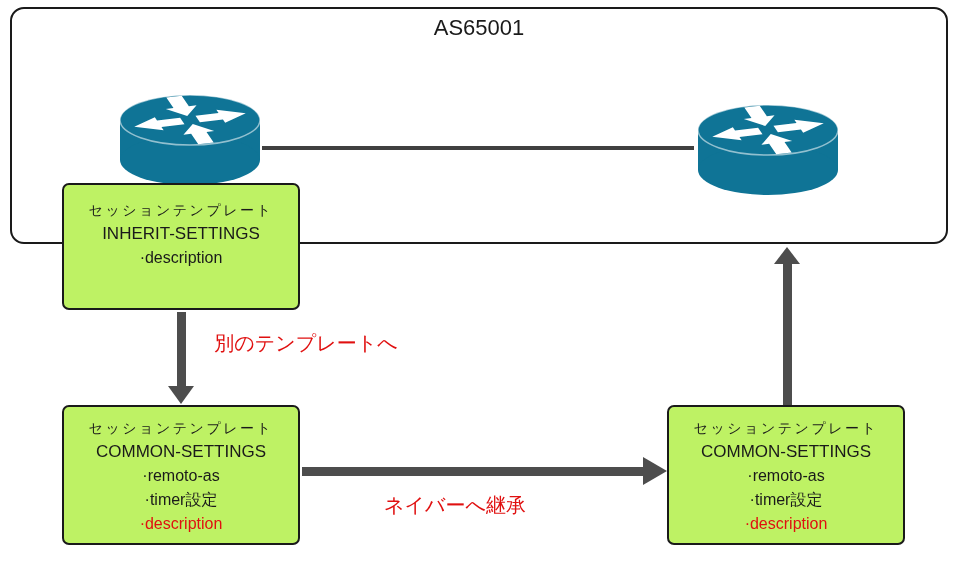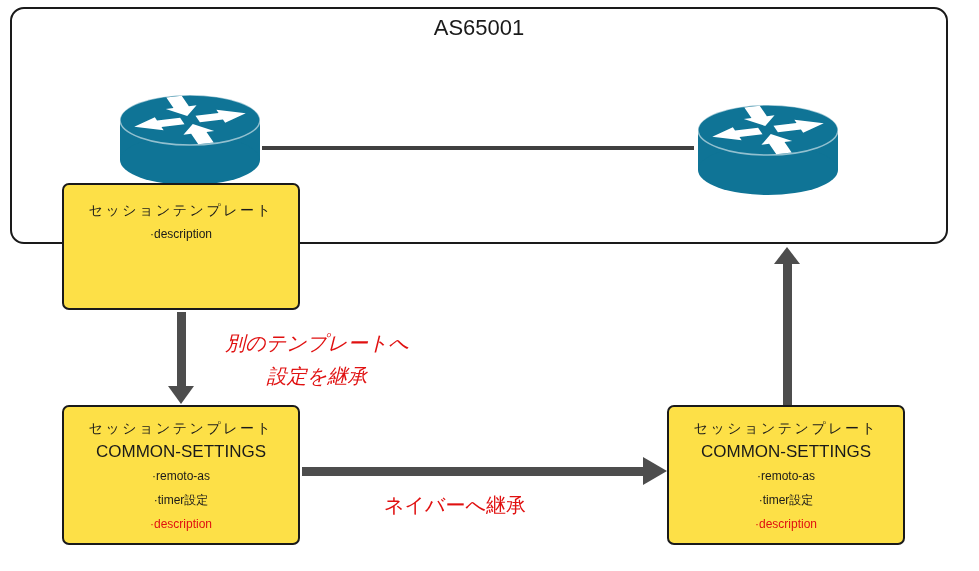--- a/index.html
+++ b/index.html
@@ -19,47 +19,47 @@
   .rt2-label { left: 712px; top: 66px; }
 
   
   .link-line { left: 262px; top: 146px; width: 432px; height: 4px; background: var(--line); }
 
   
   .rt1-icon { left: 115px; top: 90px; width: 150px; height: 100px; }
   .rt2-icon { left: 692px; top: 100px; width: 152px; height: 100px; }
 
   
-  .tbox { background: #fde047; border: 2px solid var(--boundary); border-radius: 7px; text-align: center; }
+  .tbox { background: #bef264; border: 2px solid var(--boundary); border-radius: 7px; text-align: center; }
   .box-inherit      { left: 62px;  top: 183px; width: 238px; height: 127px; padding-top: 13px; }
   .box-common-left  { left: 62px;  top: 405px; width: 238px; height: 140px; padding-top: 9px; }
   .box-common-right { left: 667px; top: 405px; width: 238px; height: 140px; padding-top: 9px; }
   .tbox .jp   { font-size: 14px; letter-spacing: 2.5px; line-height: 24px; white-space: nowrap; }
   .tbox .nm   { font-size: 17px; line-height: 24px; }
-  .tbox .item { font-size: 12px; line-height: 24px; }
+  .tbox .item { font-size: 16px; line-height: 24px; }
   .red { color: var(--red); }
 
   
   .shaft { background: var(--arrow); }
   .down-shaft { left: 177px; top: 312px; width: 9px;  height: 76px; }
   .down-head  { left: 168px; top: 386px; width: 0; height: 0;
                 border-left: 13px solid transparent; border-right: 13px solid transparent;
                 border-top: 18px solid var(--arrow); }
   .right-shaft { left: 302px; top: 467px; width: 341px; height: 9px; }
   .right-head  { left: 643px; top: 457px; width: 0; height: 0;
                  border-top: 14px solid transparent; border-bottom: 14px solid transparent;
                  border-left: 24px solid var(--arrow); }
   .up-shaft { left: 783px; top: 264px; width: 9px; height: 141px; }
   .up-head  { left: 774px; top: 247px; width: 0; height: 0;
               border-left: 13px solid transparent; border-right: 13px solid transparent;
               border-bottom: 17px solid var(--arrow); }
 
   
   .note { color: var(--red); font-size: 20px; }
-  .note-inherit  { left: 211px; top: 327px; width: 212px; text-align: center; line-height: 33px; font-style: italic; }
+  .note-inherit  { left: 200px; top: 327px; width: 212px; text-align: center; line-height: 33px; }
   .note-neighbor { left: 384px; top: 492px; font-family: Liberation Serif, serif; }
 </style>
 </head>
 <body>
 
 <div class="canvas">
 
   <div class="abs as-box"></div>
   <div class="abs as-label">AS65001</div>
 
@@ -81,29 +81,29 @@
       </g>
     </defs>
     <use href="#routerGlyph"></use>
   </svg>
   <svg class="abs rt2-icon" viewBox="0 0 150 100" aria-hidden="true">
     <use href="#routerGlyph"></use>
   </svg>
 
   <div class="abs tbox box-inherit">
     <div class="jp">セッションテンプレート</div>
+    <div class="nm">INHERIT-SETTINGS</div>
     <div class="item">·description</div>
   </div>
 
   <div class="abs shaft down-shaft"></div>
   <div class="abs down-head"></div>
 
   <div class="abs note note-inherit">
     <div>別のテンプレートへ</div>
-    <div>設定を継承</div>
   </div>
 
   <div class="abs tbox box-common-left">
     <div class="jp">セッションテンプレート</div>
     <div class="nm">COMMON-SETTINGS</div>
     <div class="item">·remoto-as</div>
     <div class="item">·timer設定</div>
     <div class="item red">·description</div>
   </div>
 

